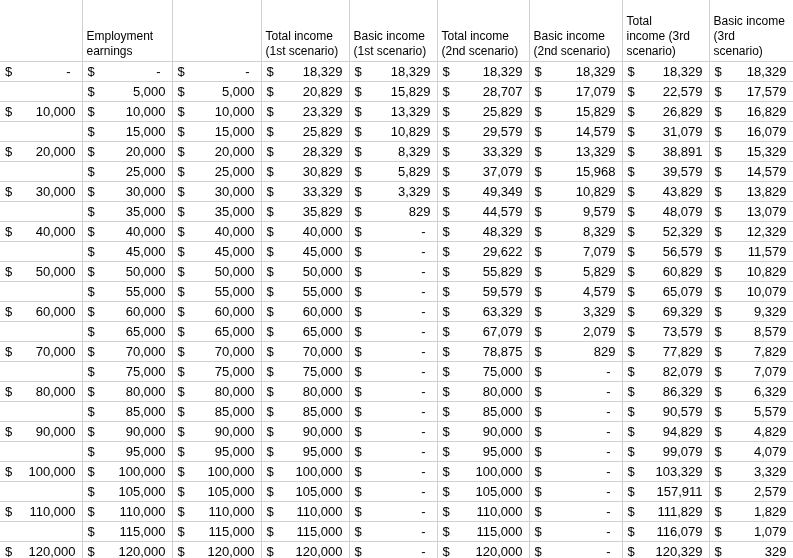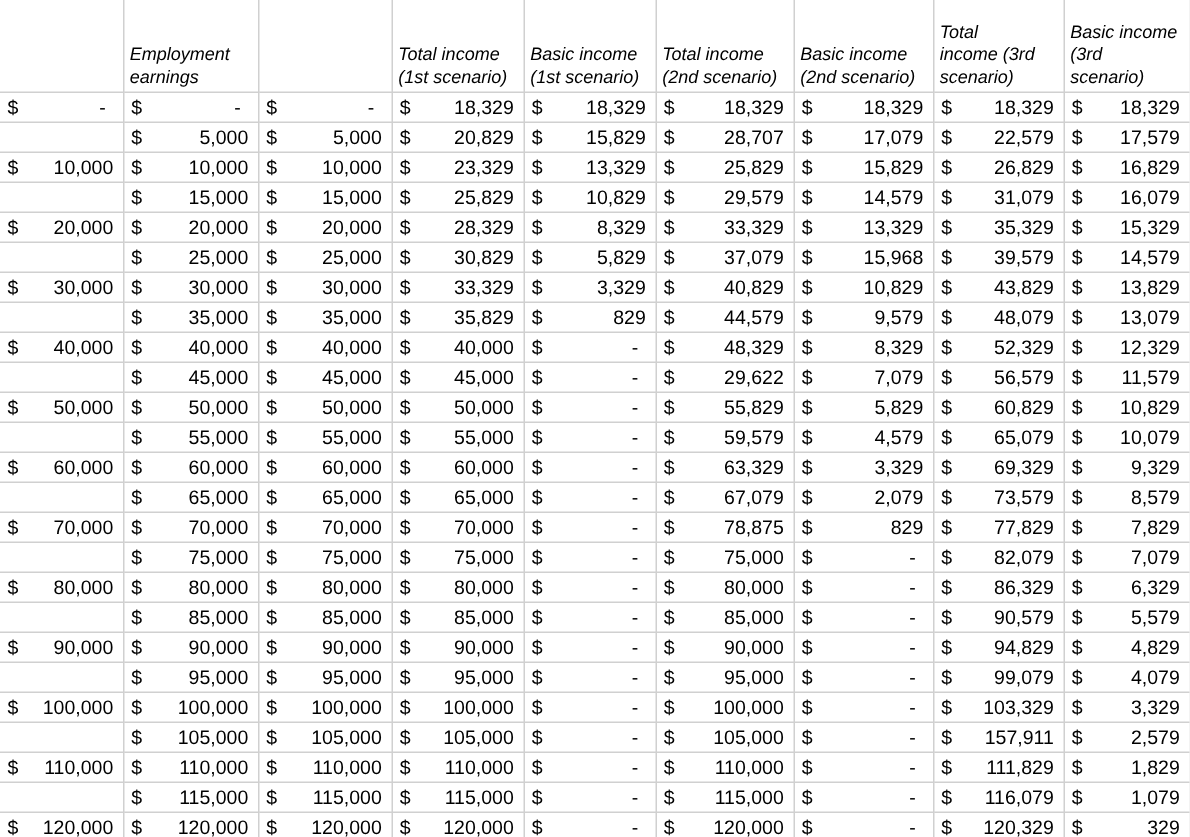--- a/index.html
+++ b/index.html
@@ -18,21 +18,20 @@
     border-right:1px solid var(--grid);
     border-bottom:1px solid var(--grid);
     padding:0; margin:0; overflow:hidden;
     font-weight:normal;
   }
   th {
     height:61px; vertical-align:bottom; text-align:left;
     font-size:12px; line-height:15px;
     padding:1px 3px 2px 4px;
     white-space:pre-line;
-    font-style:italic;
   }
   td { height:20px; }
   .acct {
     display:flex; justify-content:space-between; align-items:center;
     height:19px; line-height:19px;
     font-size:13px;
     padding:0 6px 0 5px;
     white-space:nowrap;
   }
   .cur { text-align:left; }
@@ -331,21 +330,21 @@
           </td>
           <td>
             <div class="acct">
               <span class="cur">$</span>
               <span class="val">13,329</span>
             </div>
           </td>
           <td>
             <div class="acct">
               <span class="cur">$</span>
-              <span class="val">35,329</span>
+              <span class="val">38,891</span>
             </div>
           </td>
           <td>
             <div class="acct">
               <span class="cur">$</span>
               <span class="val">15,329</span>
             </div>
           </td>
         </tr>
         <tr>
@@ -426,21 +425,21 @@
           </td>
           <td>
             <div class="acct">
               <span class="cur">$</span>
               <span class="val">3,329</span>
             </div>
           </td>
           <td>
             <div class="acct">
               <span class="cur">$</span>
-              <span class="val">40,829</span>
+              <span class="val">49,349</span>
             </div>
           </td>
           <td>
             <div class="acct">
               <span class="cur">$</span>
               <span class="val">10,829</span>
             </div>
           </td>
           <td>
             <div class="acct">

